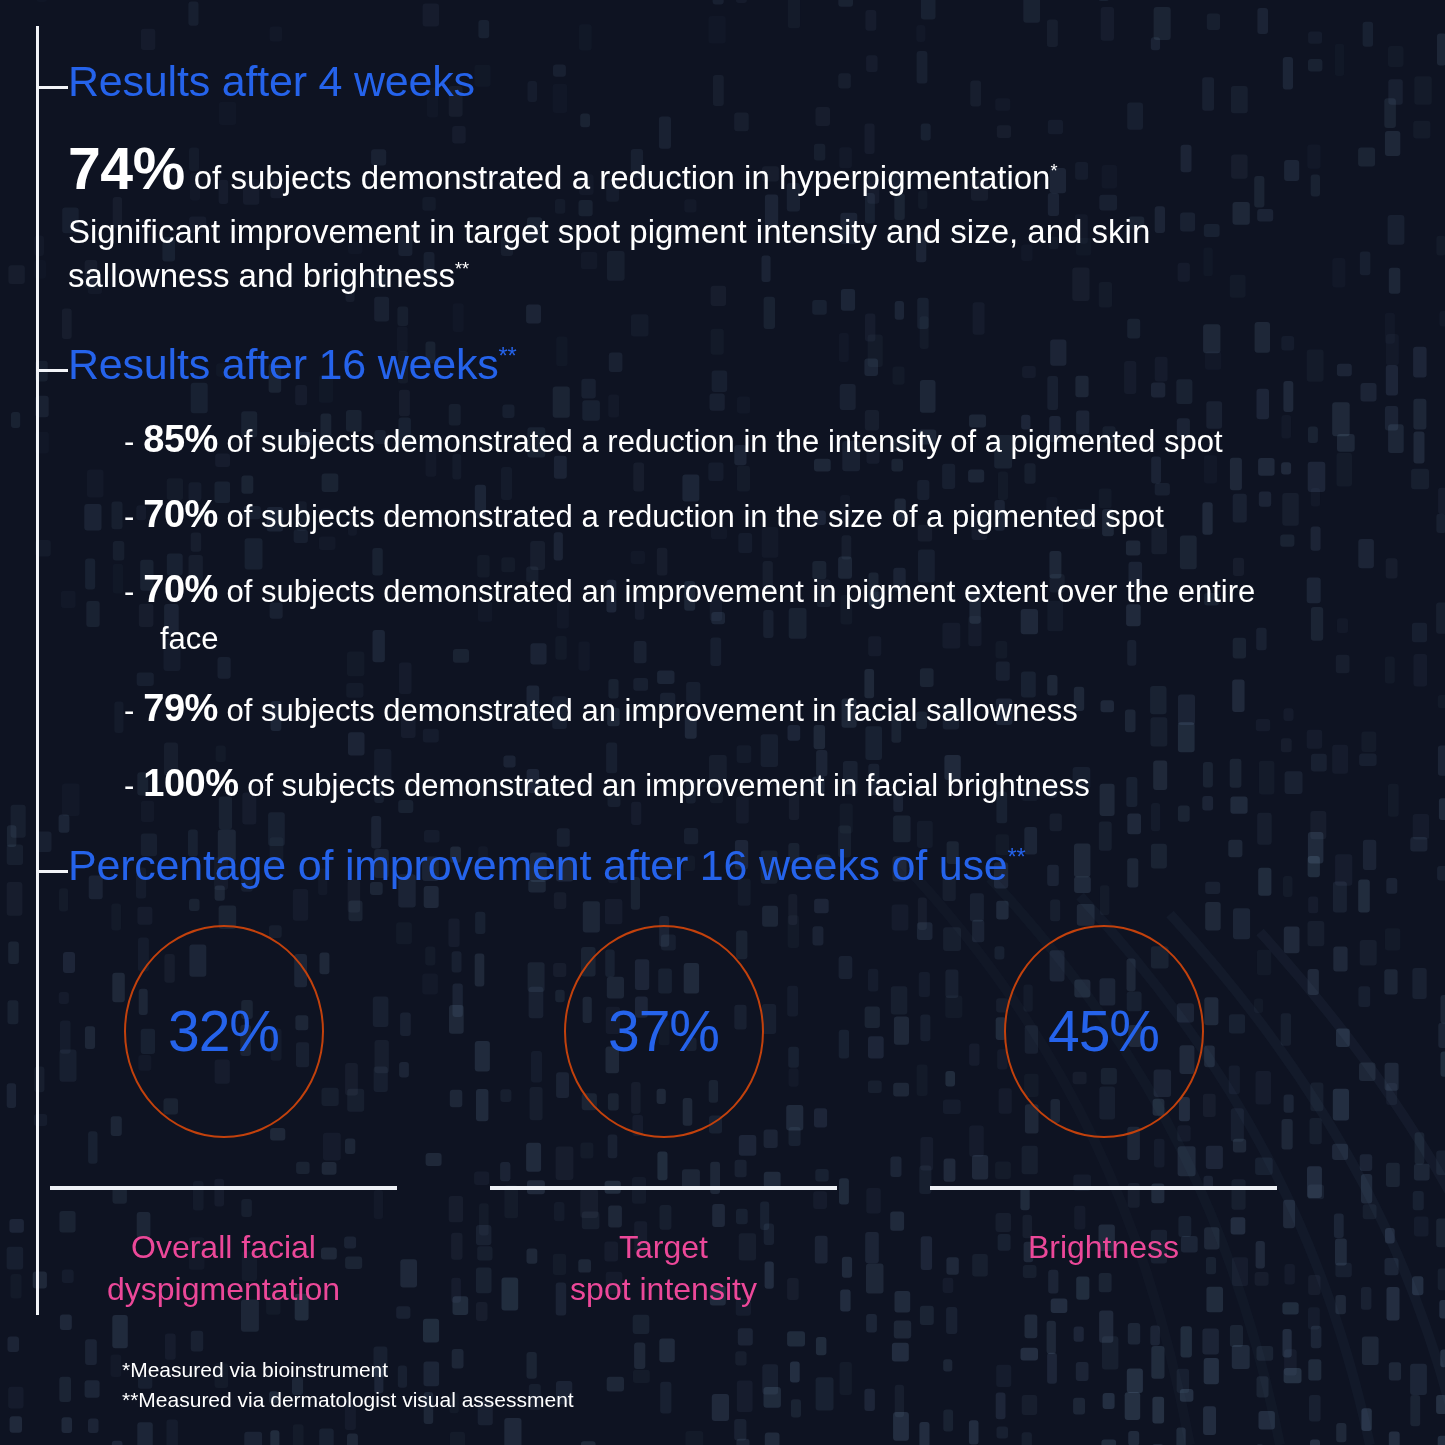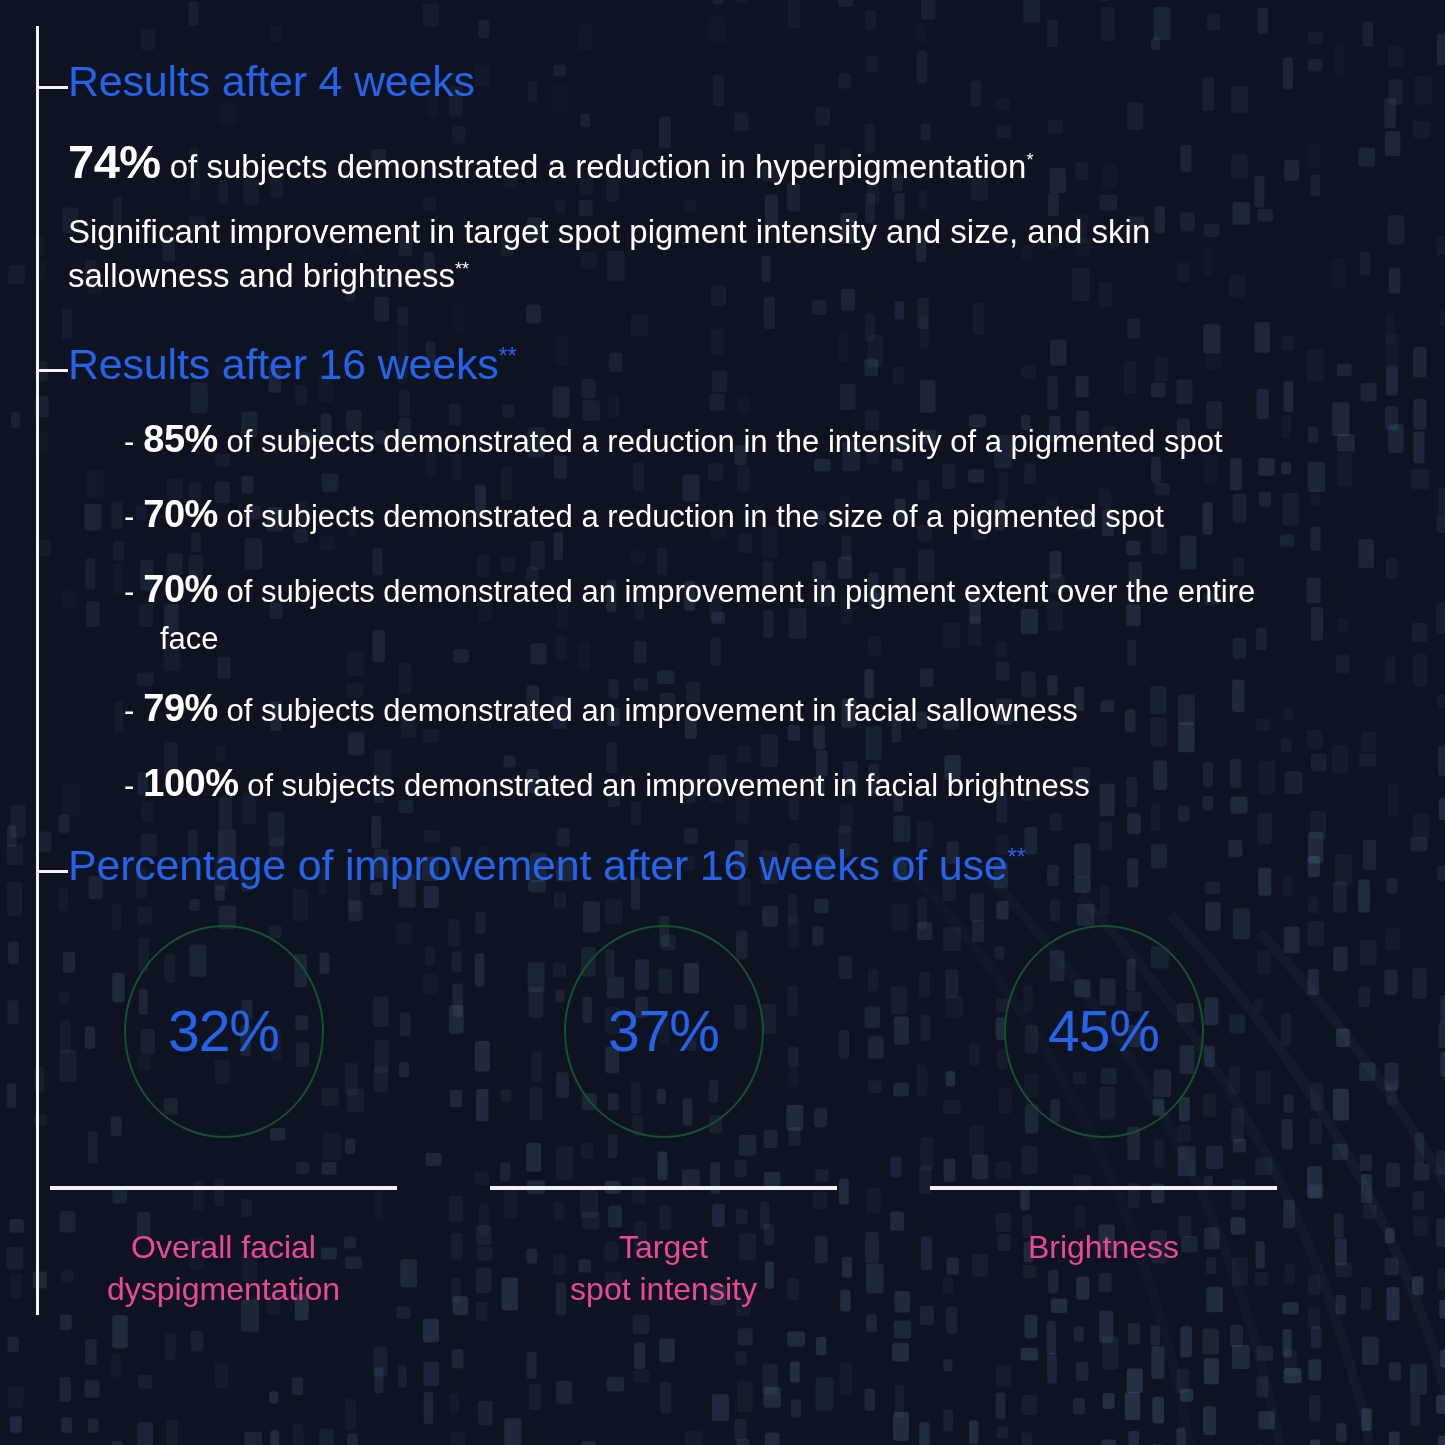--- a/index.html
+++ b/index.html
@@ -86,21 +86,21 @@
   .stat-line {
     position: absolute;
     left: 0;
     right: 10px;
     font-size: 33px;
     line-height: 1.32;
     color: #ffffff;
     font-weight: 300;
   }
   .stat-line .big {
-    font-size: 47px;
+    font-size: 59px;
     font-weight: 700;
     letter-spacing: -0.5px;
   }
   .stat-line sup {
     font-size: 0.55em;
     vertical-align: super;
     line-height: 0;
   }
 
   #headline-74 { top: 131px; }
@@ -147,21 +147,21 @@
     margin-right: 93px;
     display: flex;
     flex-direction: column;
     align-items: center;
   }
   .metric:last-child { margin-right: 0; }
 
   .donut {
     width: 200px;
     height: 213px;
-    border: 2px solid #14532d;
+    border: 2px solid #c2410c;
     border-radius: 50%;
     display: flex;
     align-items: center;
     justify-content: center;
     box-sizing: border-box;
   }
   .donut-value {
     color: #2563eb;
     font-size: 57px;
     font-weight: 400;
@@ -1318,14 +1318,18 @@
     <div class="metric">
       <div class="donut">
         <span class="donut-value">45%</span>
       </div>
       <div class="metric-rule"></div>
       <div class="metric-label">Brightness</div>
     </div>
 
   </div>
 
+  <div class="footnotes">
+    <div>*Measured via bioinstrument</div>
+    <div>**Measured via dermatologist visual assessment</div>
+  </div>
 
 </div>
 
 </body></html>

